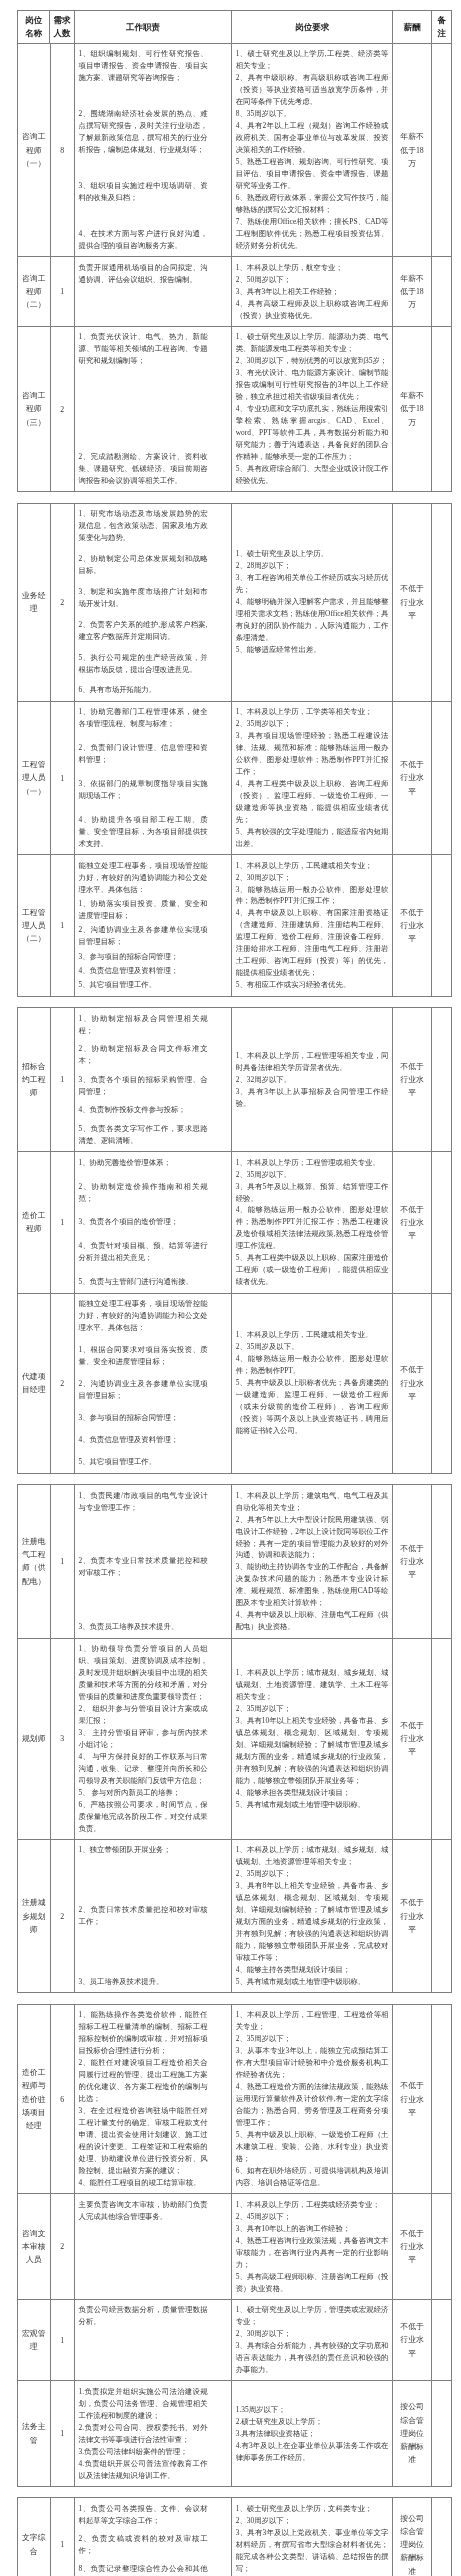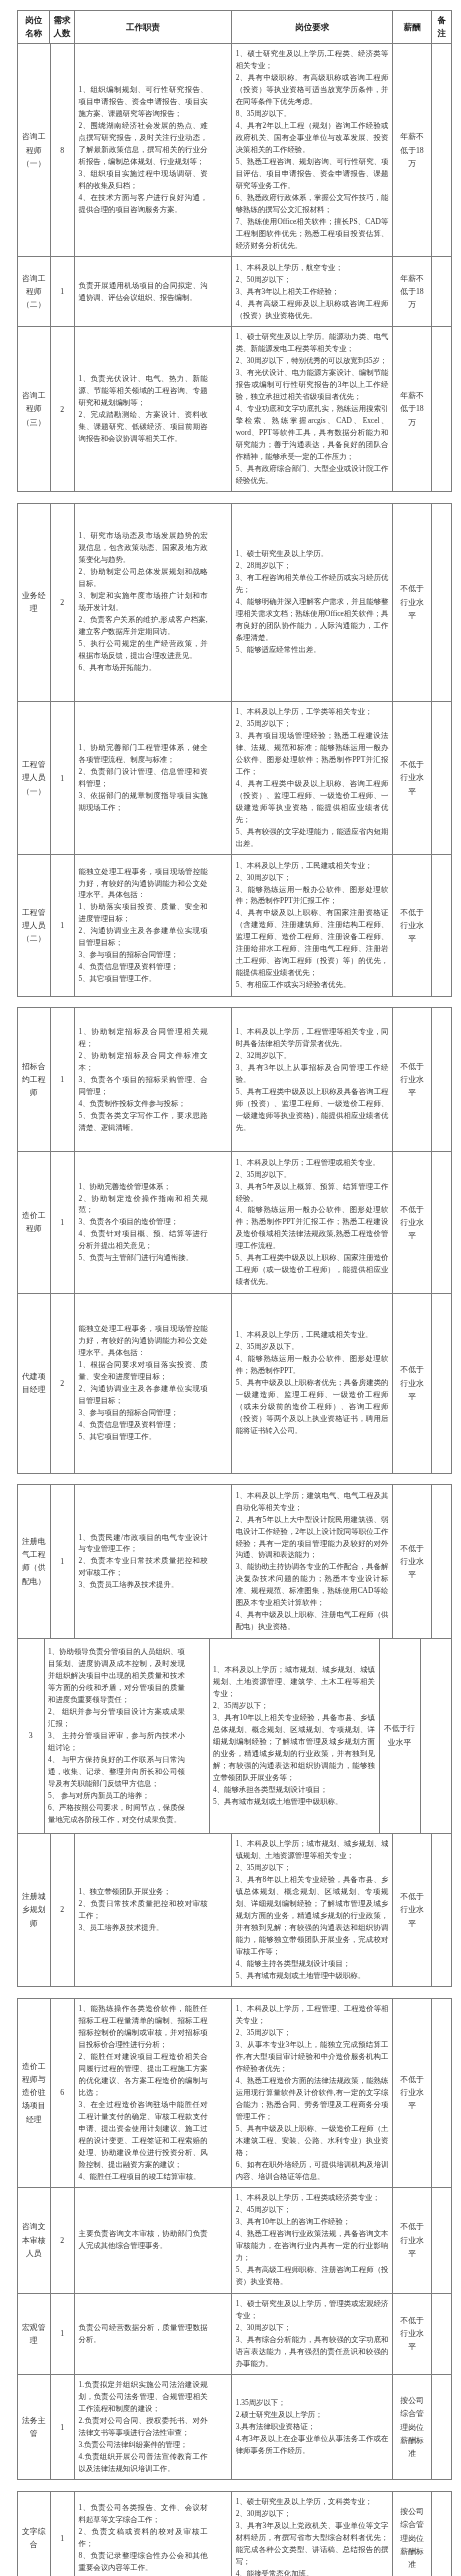--- a/index.html
+++ b/index.html
@@ -14,21 +14,21 @@
     margin-bottom:10.6px;background:#fff;
   }
   .row{display:flex;align-items:stretch;}
   .row + .row{border-top:0.7px solid #7d7d7d;}
   .cell{box-sizing:border-box;padding:4.3px 3.5px;overflow:hidden;}
   .cell + .cell{border-left:0.7px solid #7d7d7d;}
   .c-pos{width:33px;display:flex;align-items:center;justify-content:center;
          text-align:center;font-size:7.8px;line-height:1.7;}
   .c-num{width:25.5px;display:flex;align-items:center;justify-content:center;
          font-size:7.8px;}
-  .c-duty{width:145px;display:flex;flex-direction:column;justify-content:center;
+  .c-duty{width:145px;display:flex;flex-direction:column;justify-content:space-between;
           font-size:7.4px;line-height:1.62;text-align:justify;}
   .c-req{width:170px;display:flex;flex-direction:column;justify-content:center;
          font-size:7.4px;line-height:1.62;text-align:justify;margin-left:20px;}
   .c-pay{width:41px;display:flex;align-items:center;justify-content:center;
          text-align:center;font-size:7.8px;line-height:1.7;}
   .c-note{width:20.6px;display:flex;align-items:center;justify-content:center;
           text-align:center;font-size:7.8px;line-height:1.7;}
   .hrow{min-height:32px;}
   .hrow .cell{
     display:flex;align-items:center;justify-content:center;
@@ -130,20 +130,21 @@
           <div class="cell c-pay">不低于行业水平</div>
           <div class="cell c-note"></div>
         </div>
         <div class="row" style="min-height: 143px;">
           <div class="cell c-pos">工程管理人员（一）</div>
           <div class="cell c-num">1</div>
           <div class="cell c-duty">
             <div class="line">1、协助完善部门工程管理体系，健全各项管理流程、制度与标准；</div>
             <div class="line">2、负责部门设计管理、信息管理和资料管理；</div>
             <div class="line">3、依据部门的规章制度指导项目实施期现场工作；</div>
+            <div class="line">4、协助提升各项目部工程工期、质量、安全管理目标，为各项目部提供技术支持。</div>
           </div>
           <div class="cell c-req">
             <div class="line">1、本科及以上学历，工学类等相关专业；</div>
             <div class="line">2、35周岁以下；</div>
             <div class="line">3、具有项目现场管理经验；熟悉工程建设法律、法规、规范和标准；能够熟练运用一般办公软件、图形处理软件；熟悉制作PPT并汇报工作；</div>
             <div class="line">4、具有工程类中级及以上职称、咨询工程师（投资）、监理工程师、一级造价工程师、一级建造师等执业资格，能提供相应业绩者优先；</div>
             <div class="line">5、具有较强的文字处理能力，能适应省内短期出差。</div>
           </div>
           <div class="cell c-pay">不低于行业水平</div>
           <div class="cell c-note"></div>
@@ -178,21 +179,20 @@
             <div class="line">1、协助制定招标及合同管理相关规程；</div>
             <div class="line">2、协助制定招标及合同文件标准文本；</div>
             <div class="line">3、负责各个项目的招标采购管理、合同管理；</div>
             <div class="line">4、负责制作投标文件参与投标；</div>
             <div class="line">5、负责各类文字写作工作，要求思路清楚、逻辑清晰。</div>
           </div>
           <div class="cell c-req">
             <div class="line">1、本科及以上学历，工程管理等相关专业，同时具备法律相关学历背景者优先。</div>
             <div class="line">2、32周岁以下。</div>
             <div class="line">3、具有3年以上从事招标及合同管理工作经验。</div>
-            <div class="line">5、具有工程类中级及以上职称及具备咨询工程师（投资）、监理工程师、一级造价工程师、一级建造师等执业资格)，能提供相应业绩者优先。</div>
           </div>
           <div class="cell c-pay">不低于行业水平</div>
           <div class="cell c-note"></div>
         </div>
         <div class="row" style="min-height: 134px;">
           <div class="cell c-pos">造价工程师</div>
           <div class="cell c-num">1</div>
           <div class="cell c-duty">
             <div class="line">1、协助完善造价管理体系；</div>
             <div class="line">2、协助制定造价操作指南和相关规范；</div>
@@ -243,20 +243,21 @@
           <div class="cell c-req">
             <div class="line">1、本科及以上学历；建筑电气、电气工程及其自动化等相关专业；</div>
             <div class="line">2、具有5年以上大中型设计院民用建筑强、弱电设计工作经验，2年以上设计院同等职位工作经验；具有一定的项目管理能力及较好的对外沟通、协调和表达能力；</div>
             <div class="line">3、能协助主持协调各专业的工作配合，具备解决复杂技术问题的能力；熟悉本专业设计标准、规程规范、标准图集，熟练使用CAD等绘图及本专业相关计算软件；</div>
             <div class="line">4、具有中级及以上职称、注册电气工程师（供配电）执业资格。</div>
           </div>
           <div class="cell c-pay">不低于行业水平</div>
           <div class="cell c-note"></div>
         </div>
         <div class="row" style="min-height: 194px;">
+          <div class="cell c-pos">规划师</div>
           <div class="cell c-num">3</div>
           <div class="cell c-duty">
             <div class="line">1、协助领导负责分管项目的人员组织、项目策划、进度协调及成本控制，及时发现并组织解决项目中出现的相关质量和技术等方面的分歧和矛盾，对分管项目的质量和进度负重要领导责任；</div>
             <div class="line">2、 组织并参与分管项目设计方案或成果汇报；</div>
             <div class="line">3、 主持分管项目评审，参与所内技术小组讨论；</div>
             <div class="line">4、 与甲方保持良好的工作联系与日常沟通，收集、记录、整理并向所长和公司领导及有关职能部门反馈甲方信息；</div>
             <div class="line">5、 参与对所内新员工的培养；</div>
             <div class="line">6、严格按照公司要求，时间节点，保质保量地完成各阶段工作，对交付成果负责。</div>
           </div>
           <div class="cell c-req">

